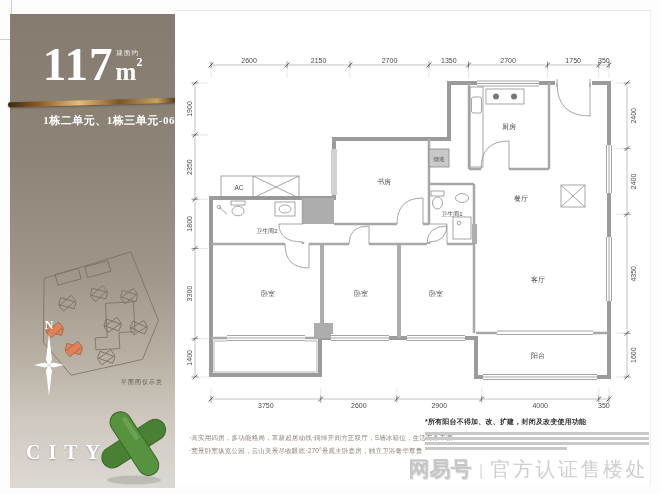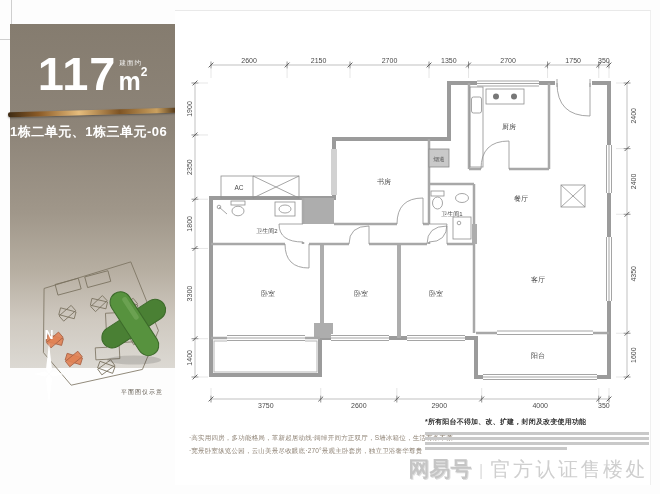--- a/index.html
+++ b/index.html
@@ -2,33 +2,33 @@
 <html><head>
 <meta charset="utf-8">
 <style>
   html,body{margin:0;padding:0;background:#fff;}
   .page{position:relative;width:660px;height:494px;background:#fdfdfd;overflow:hidden;
         font-family:"Liberation Sans",sans-serif;}
   
   .cropmark{position:absolute;left:0;top:0;width:11px;height:39px;
             border-right:1px solid #cfcfcf;border-bottom:1px solid #cfcfcf;}
   
-  .sidebar{position:absolute;left:10px;top:24px;width:165px;height:344px;
-    background:linear-gradient(180deg,#857c6f 0%,#8d8478 30%,#a0978a 55%,#b7afa2 72%,#cfc9c0 86%,#dcd9d3 100%);}
+  .sidebar{position:absolute;left:10px;top:14px;width:165px;height:474px;
+    background:linear-gradient(180deg,#857c6f 0%,#8d8478 30%,#a0978a 55%,#b7afa2 72%,#cfc9c0 86%,#dcd9d3 100%);font-family:Liberation Serif, serif;}
   .area{position:absolute;top:24px;left:0;width:100%;text-align:center;color:#fff;white-space:nowrap;}
   .a-num{font-size:47px;font-weight:700;letter-spacing:1px;line-height:52px;}
   .a-m{position:relative;display:inline-block;font-size:25px;font-weight:700;margin-left:2px;}
   .a-m sup{font-size:12px;vertical-align:14px;}
   .a-note{position:absolute;left:1px;top:-6px;font-style:normal;font-size:6.5px;font-weight:400;
           letter-spacing:1px;opacity:.9;}
   .ribbon{position:absolute;top:86px;left:-2px;right:-2px;height:5px;transform:rotate(-1.6deg);
     border-radius:2px;box-shadow:0 1px 2px rgba(0,0,0,.35);
     background:linear-gradient(90deg,#3d2a13 0%,#8a5a26 18%,#e6bd7d 42%,#7e5424 66%,#caa05f 88%,#4d3315 100%);}
-  .unit-line{position:absolute;top:99px;left:0;width:100%;text-align:left;color:#fff;
-             font-size:13px;font-weight:700;letter-spacing:.5px;}
+  .unit-line{position:absolute;top:99px;left:0;width:100%;text-align:right;color:#fff;
+             font-size:11px;font-weight:700;letter-spacing:.5px;}
   .siteplan{position:absolute;left:8px;top:226px;}
   .sb{fill:none;stroke:#79715f;stroke-width:.8;}
   .sh{fill:rgba(224,130,85,.9);stroke:#a86244;stroke-width:.8;}
   .sp-caption{position:absolute;right:12px;top:364px;font-size:6px;color:#5f584e;letter-spacing:1px;}
   .compass{position:absolute;left:24px;top:304px;width:30px;text-align:center;}
   .compass .n{color:#fff;font-size:12px;font-weight:700;margin-bottom:1px;}
   .brand{position:absolute;left:16px;bottom:24px;color:#fff;font-size:20px;font-weight:700;
          letter-spacing:8px;text-shadow:0 1px 2px rgba(0,0,0,.25);}
   .xsculpt{position:absolute;left:82px;bottom:0px;}
   
@@ -121,20 +121,21 @@
       <div class="n">N</div>
       <svg width="30" height="62" viewBox="0 0 30 62">
         <polygon points="15,0 18,26 15,31 12,26" fill="#fff"></polygon>
         <polygon points="15,62 18,36 15,31 12,36" fill="#fff"></polygon>
         <polygon points="0,31 11,28.5 15,31 11,33.5" fill="#fff"></polygon>
         <polygon points="30,31 19,28.5 15,31 19,33.5" fill="#fff"></polygon>
         <circle cx="15" cy="31" r="2.6" fill="none" stroke="#fff" stroke-width="1"></circle>
       </svg>
     </div>
 
+    <div class="brand">CITY</div>
     <svg class="xsculpt" width="84" height="88" viewBox="0 0 84 88">
       <ellipse cx="42" cy="80" rx="27" ry="4.5" fill="rgba(0,0,0,.13)"></ellipse>
       <g transform="rotate(12 42 44)">
         <rect x="6" y="33" width="72" height="21" rx="10.5" fill="#4a8034" stroke="#3c6a2a" stroke-width="1" transform="rotate(-45 42 44)"></rect>
         <rect x="6" y="33" width="72" height="21" rx="10.5" fill="#57923e" stroke="#3c6a2a" stroke-width="1" transform="rotate(45 42 44)"></rect>
         <rect x="14" y="36" width="26" height="5" rx="2.5" fill="#74a85a" opacity=".7" transform="rotate(45 42 44)"></rect>
       </g>
     </svg>
   </aside>
 

